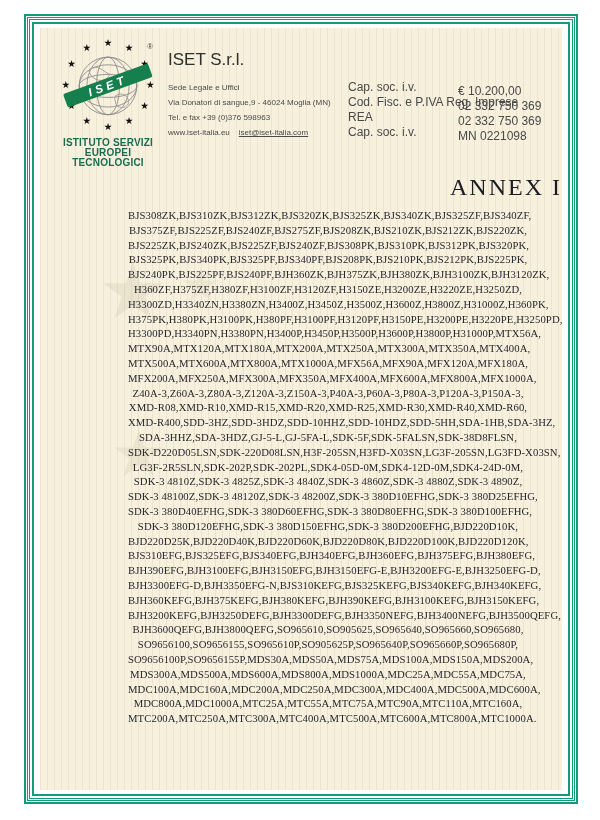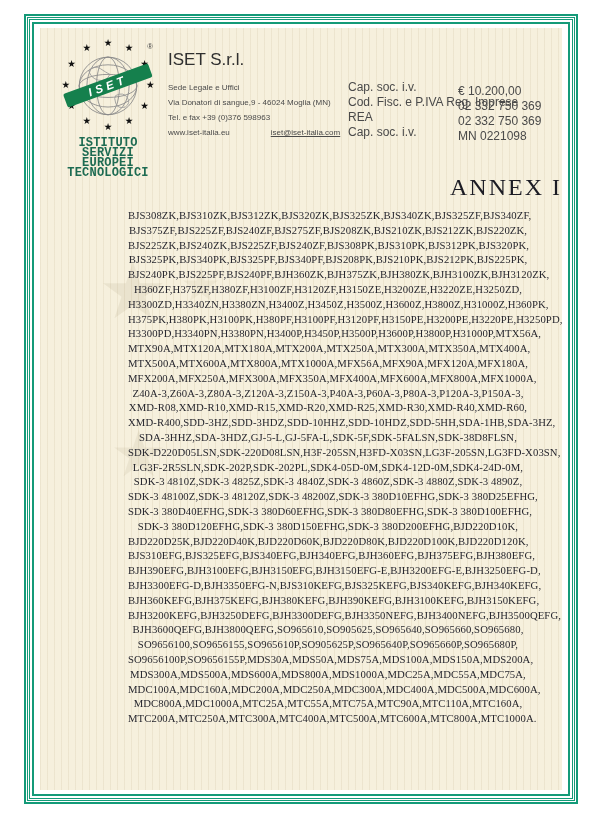--- a/index.html
+++ b/index.html
@@ -15,29 +15,29 @@
   .f4 { border-width:2px; }
   
   .sheet {
     position:absolute; left:40px; top:28px; width:522px; height:762px;
     background-color:#f6f0dd;
     background-image:repeating-linear-gradient(90deg, rgba(186,168,130,0.16) 0 1px, rgba(0,0,0,0) 1px 7px);
   }
   .wm { position:absolute; color:#8a7a50; pointer-events:none; line-height:1; }
   
   .logo-block { position:absolute; left:10px; top:8px; width:116px; text-align:center; }
-  .org-name { margin-top:2px; font-family:Liberation Mono, monospace; font-weight:bold;
-              font-size:12px; line-height:10px; color:#1d6b52; letter-spacing:0.2px; }
+  .org-name { margin-top:2px; font-family:Liberation Sans, sans-serif; font-weight:bold;
+              font-size:10px; line-height:10px; color:#1d6b52; letter-spacing:0.2px; }
   .company { position:absolute; left:128px; top:22px; font-family:"Liberation Sans", sans-serif;
              font-size:17px; color:#2f2f2f; }
   .addr { position:absolute; left:128px; top:52px; font-family:"Liberation Sans", sans-serif;
           font-size:8px; color:#4a4a4a; }
   .addr div { height:15px; line-height:15px; white-space:nowrap; }
   .addr a { color:#4a4a4a; text-decoration:none; }
-  .addr a.u { text-decoration:underline;margin-left:32px; }
+  .addr a.u { text-decoration:underline; }
   .registry { position:absolute; left:308px; top:52px; font-family:"Liberation Sans", sans-serif;
               font-size:12px; color:#4a4a4a; width:180px; }
   .registry .row { height:15px; line-height:15px; position:relative; white-space:nowrap; }
   .registry .val { position:absolute; left:110px; top:4px; }
   
   .annex-title { position:absolute; left:0; top:146px; width:100%; text-align:right;
                  font-size:24px; letter-spacing:2px; color:#1c1c24; }
   .codes { position:absolute; left:88px; top:180px; width:400px;
            font-size:10.7px; line-height:14.8px; color:#26262e; letter-spacing:0.1px; }
   .codes div { white-space:nowrap;text-align:center; }

